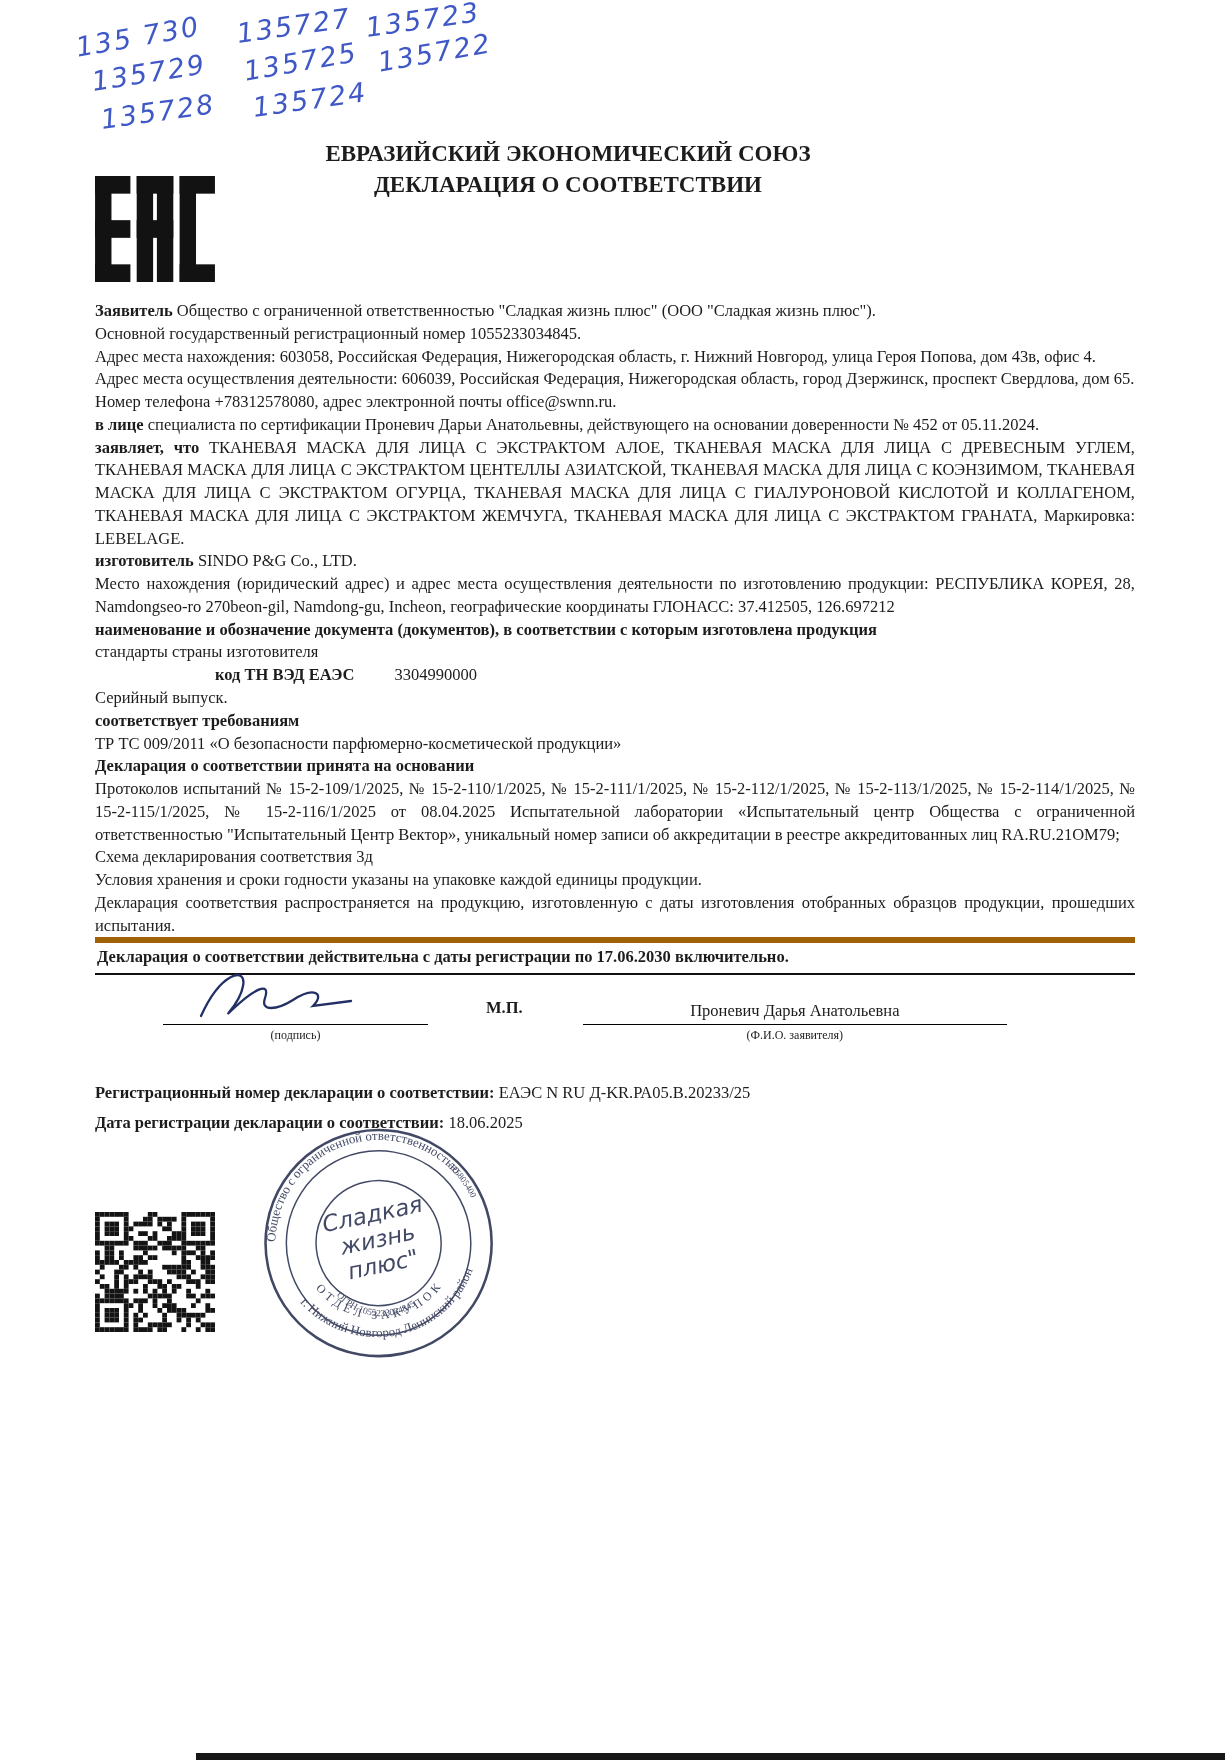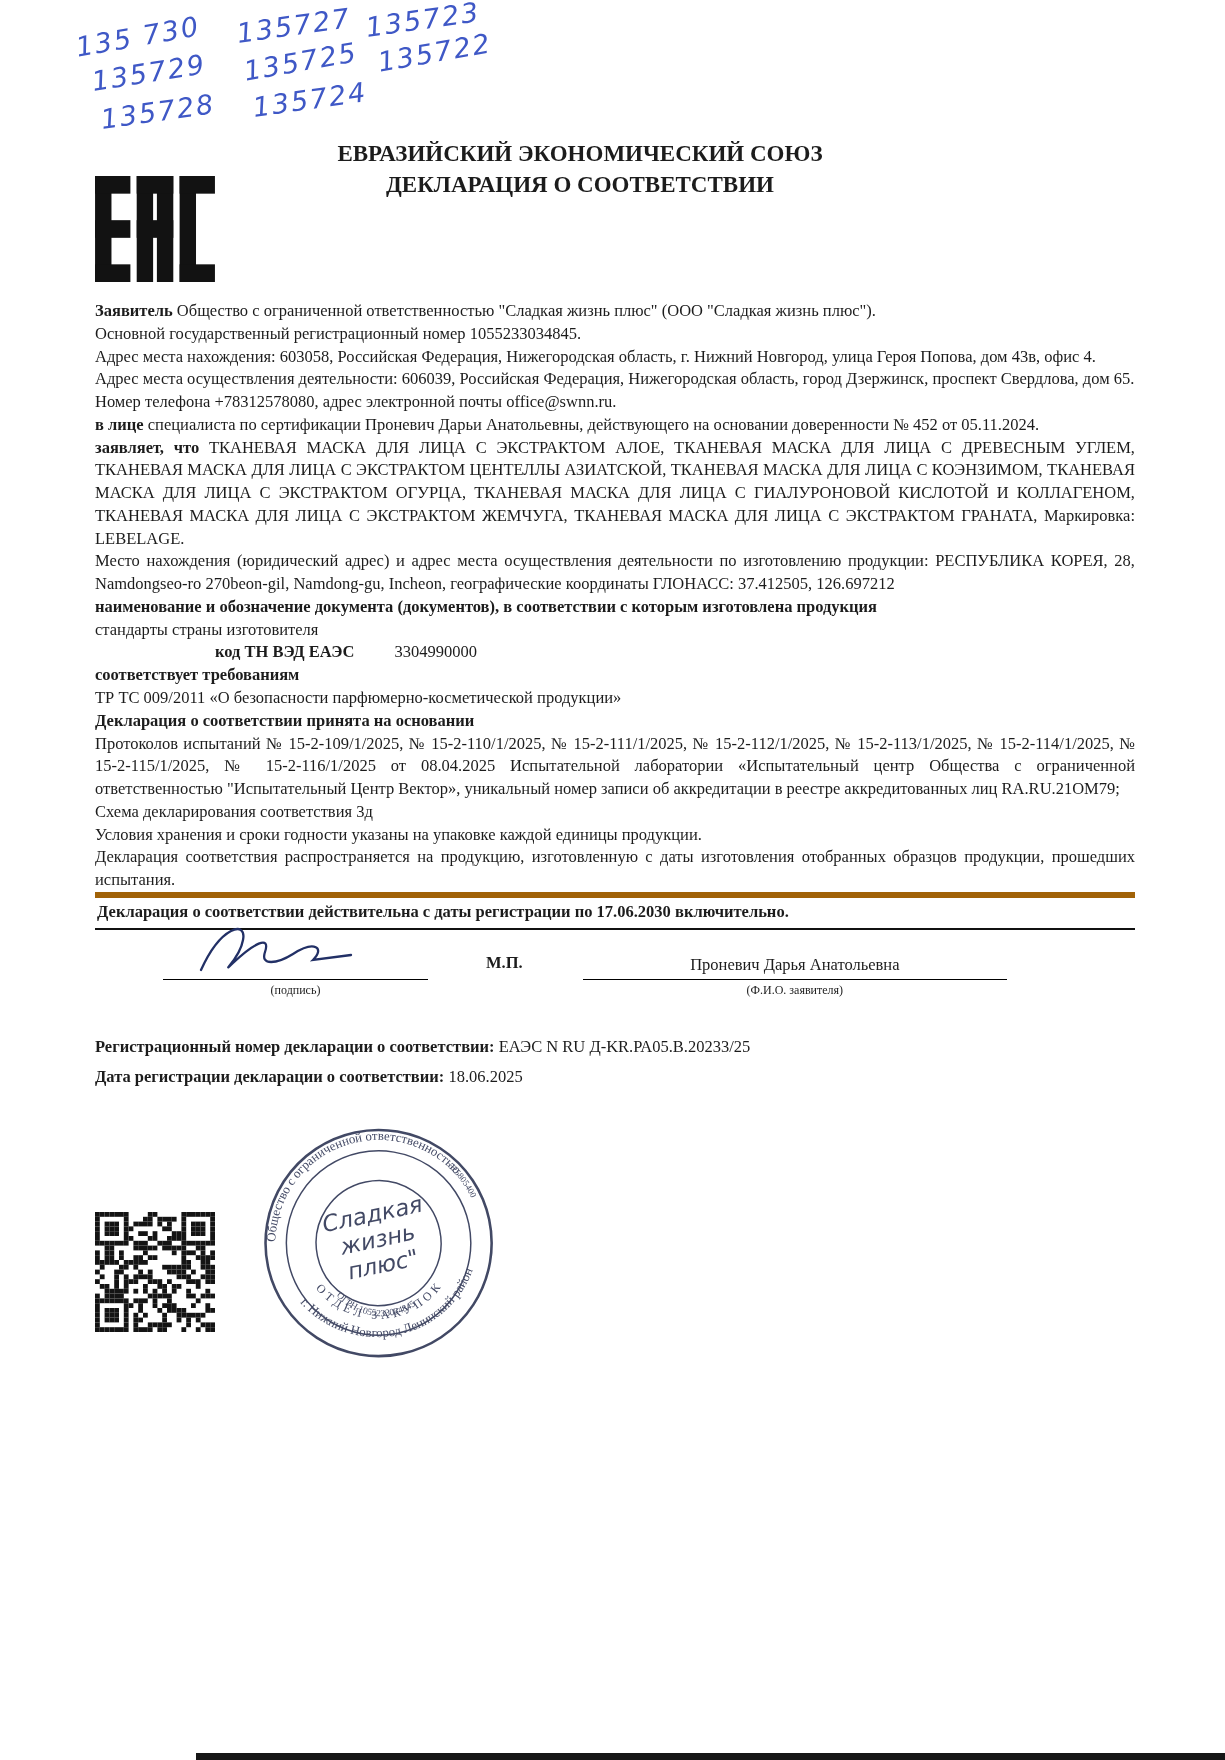--- a/index.html
+++ b/index.html
@@ -18,21 +18,21 @@
     color:#3f58c6;
     font-family:"DejaVu Sans", sans-serif;
     font-style:italic;
     font-size:27px;
     letter-spacing:2px;
     transform-origin:left center;
     white-space:nowrap;
   }
   
   .title{
-    position:absolute;left:60px;top:138px;width:1040px;
+    position:absolute;left:48px;top:138px;width:1040px;
     text-align:center;font-weight:bold;font-size:23px;line-height:1.35;
   }
   .eac{position:absolute;left:95px;top:176px;}
   
   .content{
     position:absolute;left:95px;top:300px;width:1040px;
     font-size:16.5px;line-height:1.38;text-align:justify;
   }
   .content p{margin:0;}
   b{font-weight:bold;}
@@ -105,24 +105,26 @@
   </div>
 
   <div class="content">
     <p><b>Заявитель</b> <span>Общество с ограниченной ответственностью "Сладкая жизнь плюс" (ООО "Сладкая жизнь плюс").</span></p>
     <p>Основной государственный регистрационный номер 1055233034845.</p>
     <p>Адрес места нахождения: 603058, Российская Федерация, Нижегородская область, г. Нижний Новгород, улица Героя Попова, дом 43в, офис 4.</p>
     <p>Адрес места осуществления деятельности: 606039, Российская Федерация, Нижегородская область, город Дзержинск, проспект Свердлова, дом 65.</p>
     <p>Номер телефона +78312578080, адрес электронной почты office@swnn.ru.</p>
     <p><b>в лице</b> <span>специалиста по сертификации Проневич Дарьи Анатольевны, действующего на основании доверенности № 452 от 05.11.2024.</span></p>
     <p><b>заявляет, что</b> <span>ТКАНЕВАЯ МАСКА ДЛЯ ЛИЦА С ЭКСТРАКТОМ АЛОЕ, ТКАНЕВАЯ МАСКА ДЛЯ ЛИЦА С ДРЕВЕСНЫМ УГЛЕМ, ТКАНЕВАЯ МАСКА ДЛЯ ЛИЦА С ЭКСТРАКТОМ ЦЕНТЕЛЛЫ АЗИАТСКОЙ, ТКАНЕВАЯ МАСКА ДЛЯ ЛИЦА С КОЭНЗИМОМ, ТКАНЕВАЯ МАСКА ДЛЯ ЛИЦА С ЭКСТРАКТОМ ОГУРЦА, ТКАНЕВАЯ МАСКА ДЛЯ ЛИЦА С ГИАЛУРОНОВОЙ КИСЛОТОЙ И КОЛЛАГЕНОМ, ТКАНЕВАЯ МАСКА ДЛЯ ЛИЦА С ЭКСТРАКТОМ ЖЕМЧУГА, ТКАНЕВАЯ МАСКА ДЛЯ ЛИЦА С ЭКСТРАКТОМ ГРАНАТА, Маркировка: LEBELAGE.</span></p>
+    <p><b>изготовитель</b> <span>SINDO P&amp;G Co., LTD.</span></p>
     <p>Место нахождения (юридический адрес) и адрес места осуществления деятельности по изготовлению продукции: РЕСПУБЛИКА КОРЕЯ, 28, Namdongseo-ro 270beon-gil, Namdong-gu, Incheon, географические координаты ГЛОНАСС: 37.412505, 126.697212</p>
     <p class="gap-top"><b>наименование и обозначение документа (документов), в соответствии с которым изготовлена продукция</b></p>
     <p class="gap-top">стандарты страны изготовителя</p>
     <p class="tnved"><b>код ТН ВЭД ЕАЭС</b><span class="tnved-value">3304990000</span></p>
+    <p>Серийный выпуск.</p>
     <p><b>соответствует требованиям</b></p>
     <p>ТР ТС 009/2011 «О безопасности парфюмерно-косметической продукции»</p>
     <p><b>Декларация о соответствии принята на основании</b></p>
     <p>Протоколов испытаний № 15-2-109/1/2025, № 15-2-110/1/2025, № 15-2-111/1/2025, № 15-2-112/1/2025, № 15-2-113/1/2025, № 15-2-114/1/2025, № 15-2-115/1/2025, № 15-2-116/1/2025 от 08.04.2025 Испытательной лаборатории «Испытательный центр Общества с ограниченной ответственностью "Испытательный Центр Вектор», уникальный номер записи об аккредитации в реестре аккредитованных лиц RA.RU.21ОМ79;</p>
     <p>Схема декларирования соответствия 3д</p>
     <p>Условия хранения и сроки годности указаны на упаковке каждой единицы продукции.</p>
     <p>Декларация соответствия распространяется на продукцию, изготовленную с даты изготовления отобранных образцов продукции, прошедших испытания.</p>
 
     <p class="validity">Декларация о соответствии действительна с даты регистрации по 17.06.2030 включительно.</p>
 

